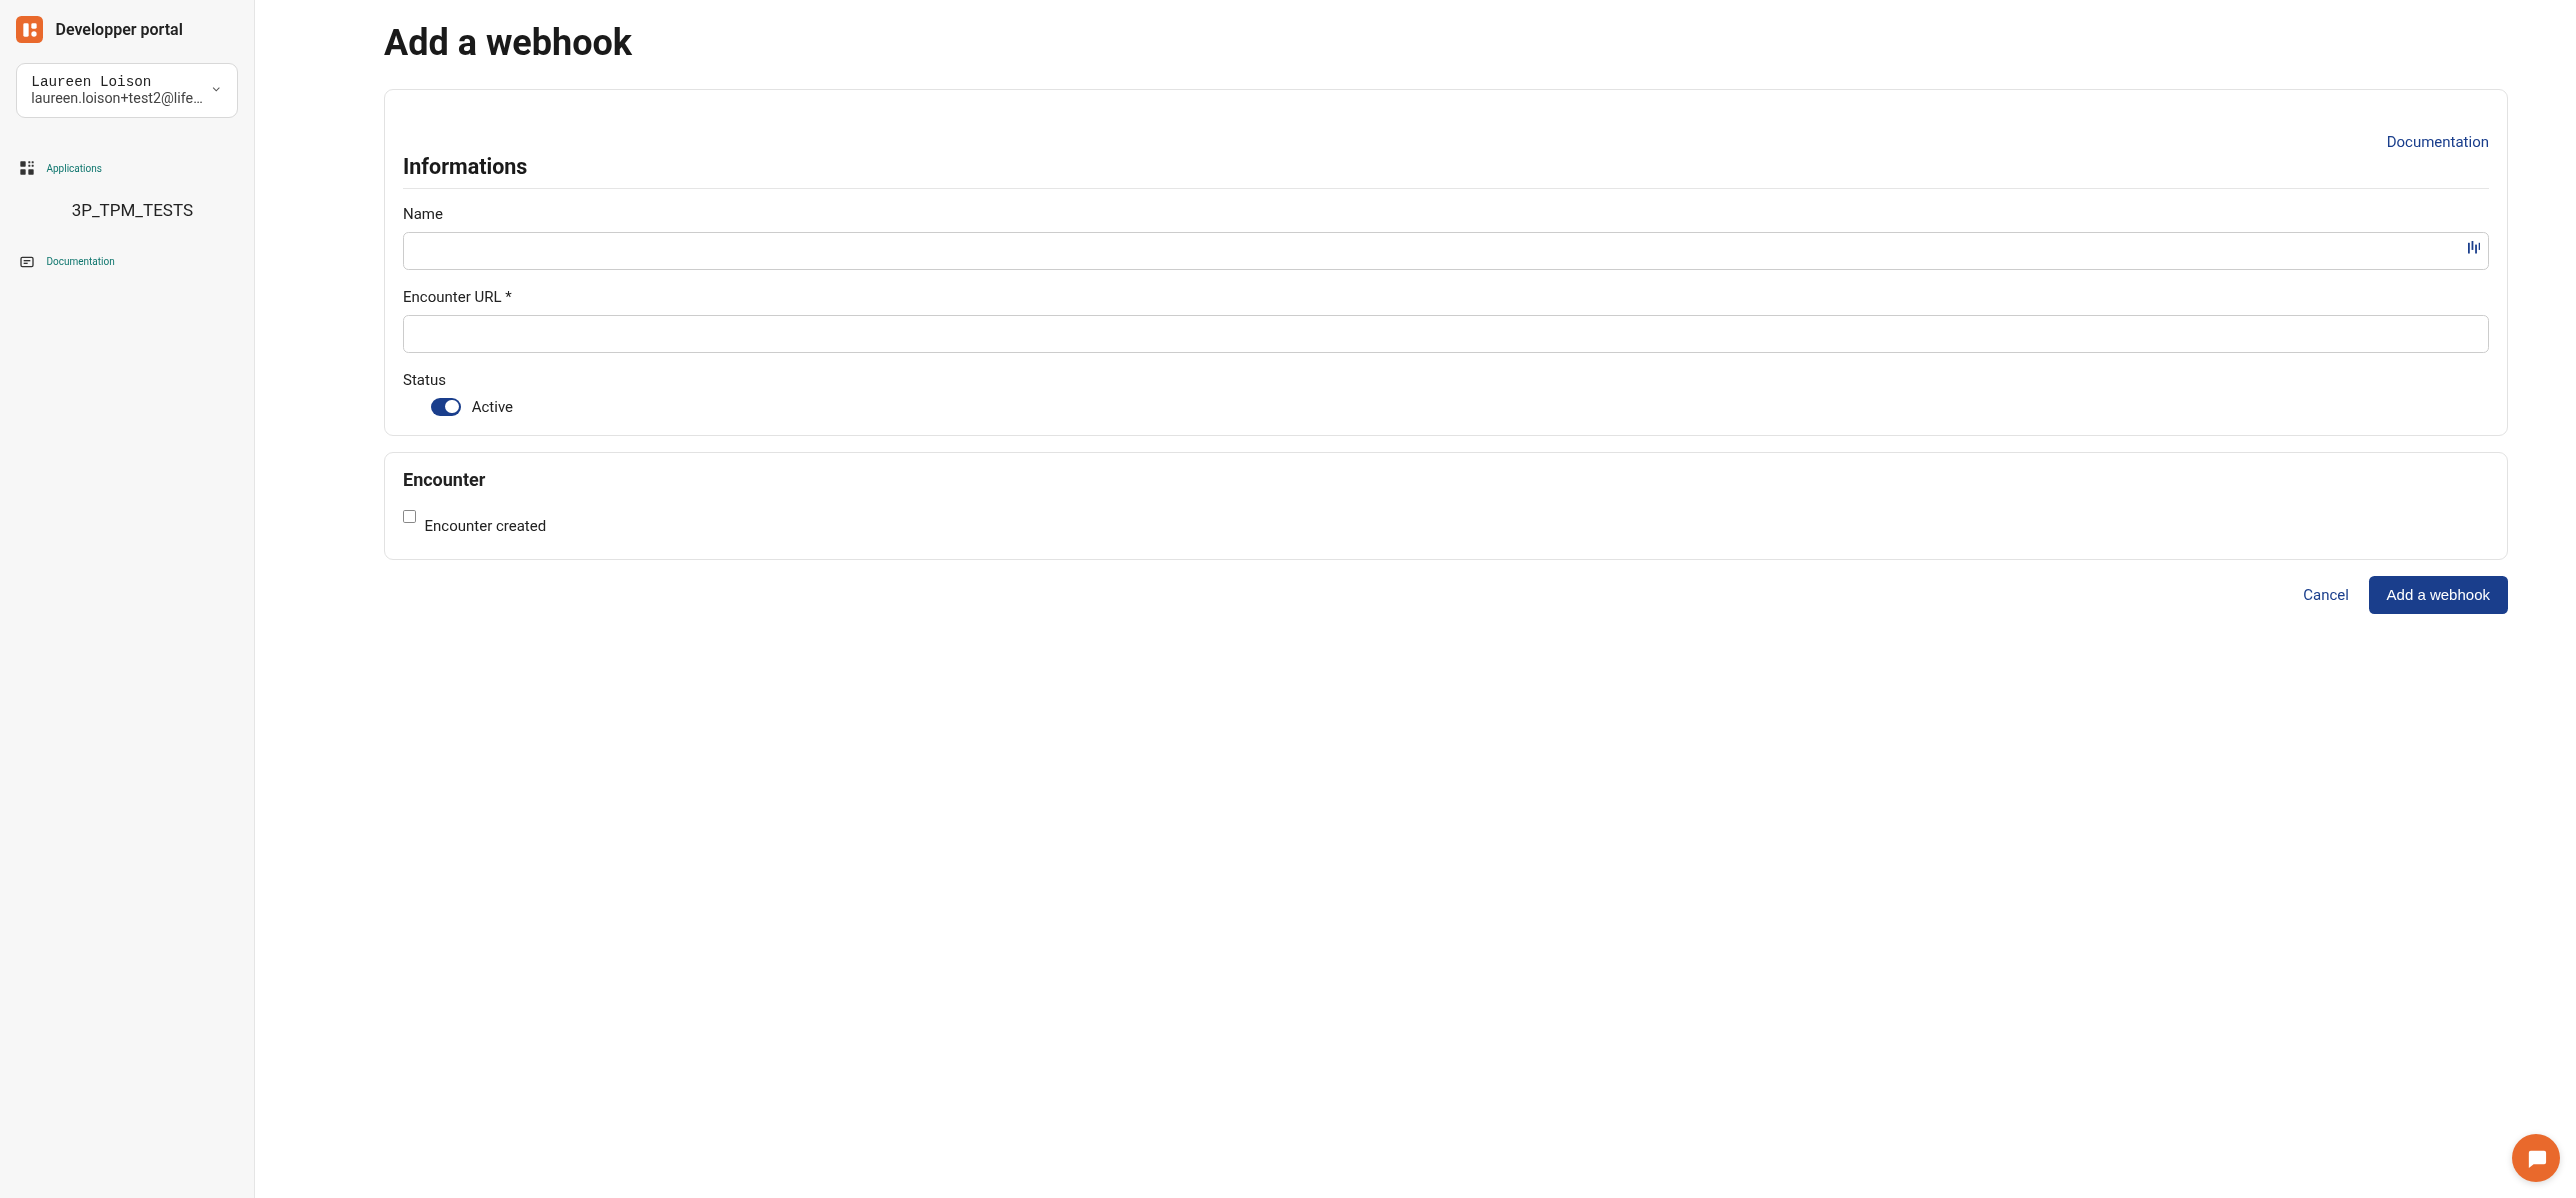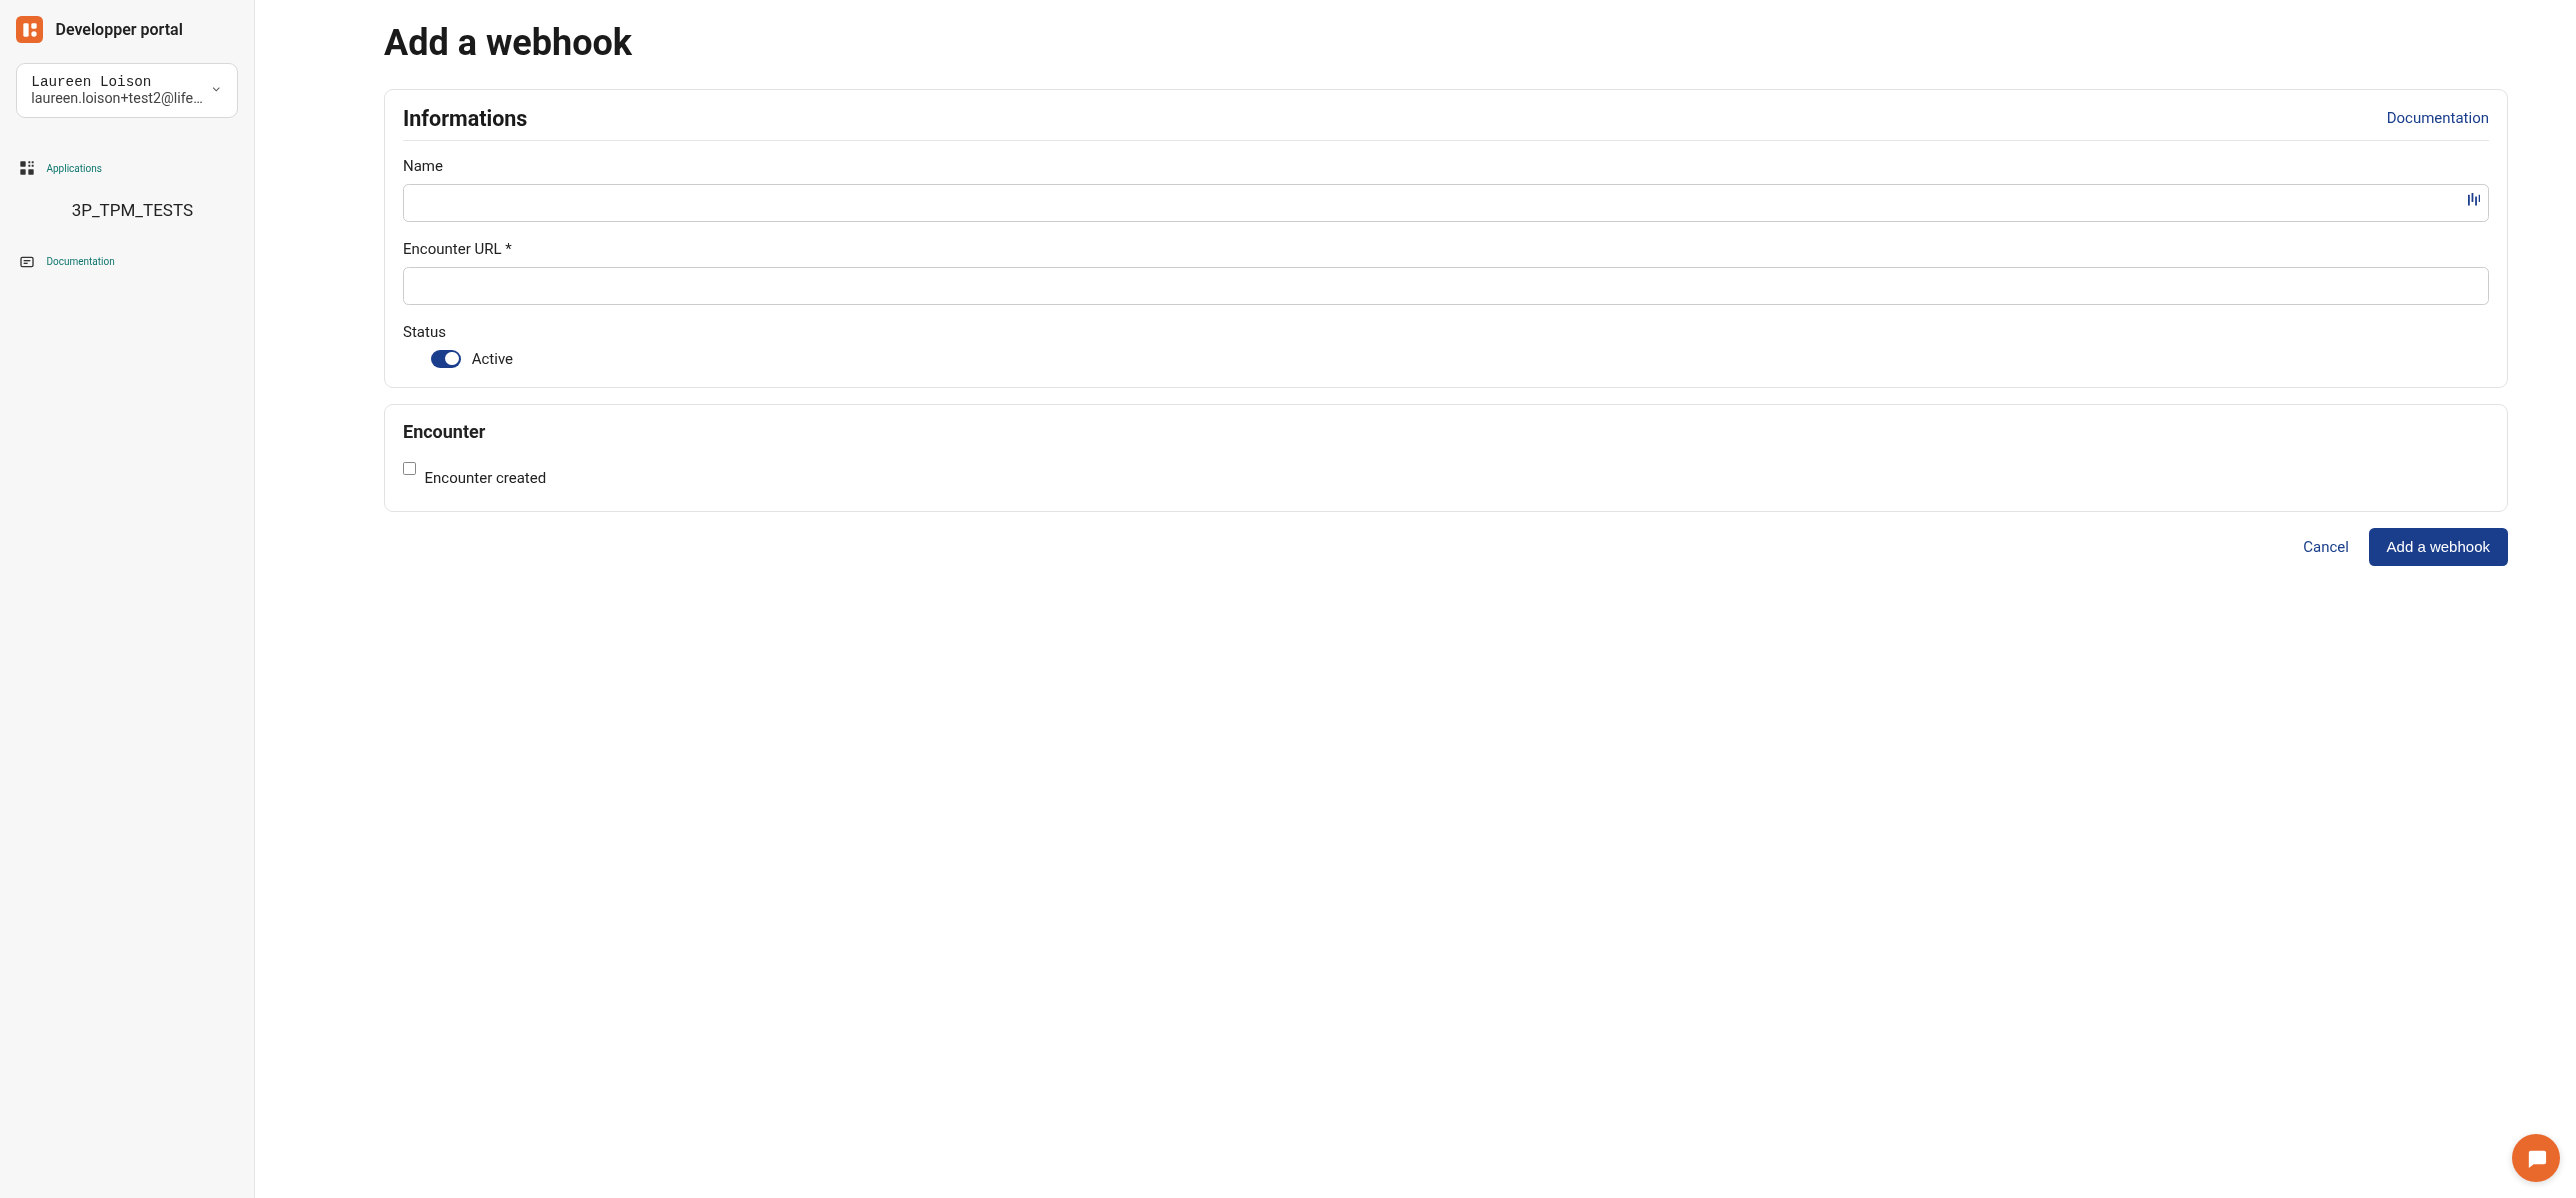--- a/index.html
+++ b/index.html
@@ -129,20 +129,21 @@
       justify-content: space-between;
       align-items: center;
       padding-bottom: 9px;
       border-bottom: 0.9px solid #e5e5e5;
       margin-bottom: 16px;
     }
     .card-title {
       font-size: 21.5px;
       font-weight: 700;
       color: #1a1a1a;
+      margin-top: 48px;
     }
     .doc-link {
       color: #1a3e8c;
       font-size: 15px;
       text-decoration: none;
       cursor: pointer;
     }
     .field-label {
       font-size: 15px;
       color: #222;

